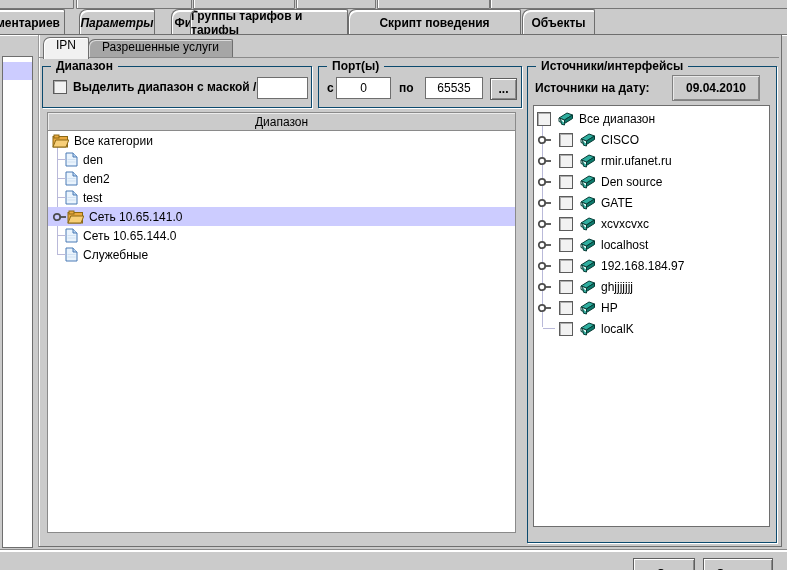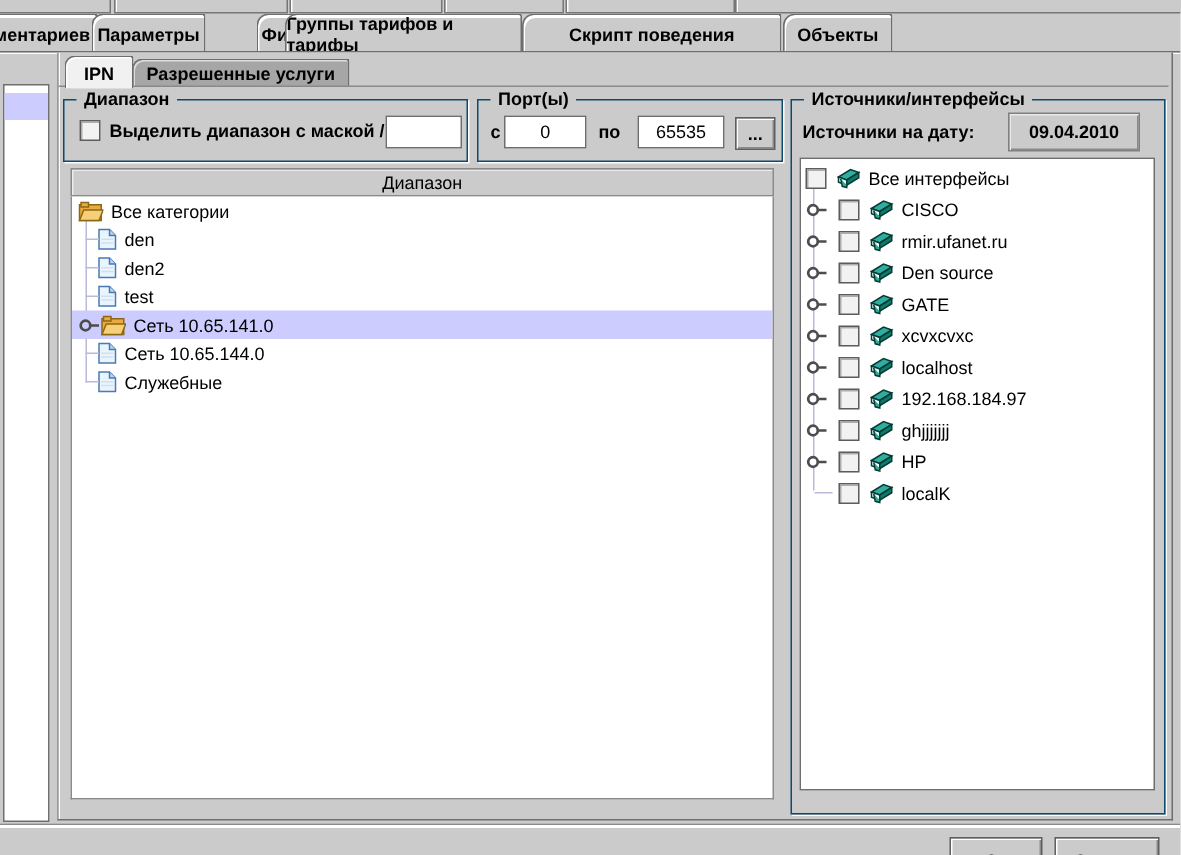--- a/index.html
+++ b/index.html
@@ -17,39 +17,39 @@
   .ptab:nth-of-type(3){ left:193px; width:100px; }
   .ptab:nth-of-type(4){ left:296px; width:78px; }
   .ptab:nth-of-type(5){ left:377px; width:111px; }
   .ptab:nth-of-type(6){ left:490px; width:296px; }
   
   .otab { position:absolute; top:9px; height:25px; background:#cbcbcb;
     border:1px solid #6e6e6e; border-bottom:none; border-radius:8px 2px 0 0;
     box-shadow:inset 1px 2px 0 #fff; font-weight:bold;
     display:flex; align-items:center; justify-content:center; overflow:hidden; }
   .outer-tabs div:nth-of-type(1){ left:-18px; width:81px; }
-  .outer-tabs div:nth-of-type(2){ left:61px;  width:74px; }
+  .outer-tabs div:nth-of-type(2){ left:79px;  width:74px;font-style:italic; }
   .outer-tabs div:nth-of-type(3){ left:143px; width:45px;margin-left:28px; }
   .outer-tabs div:nth-of-type(4){ left:190px; width:156px; }
   .outer-tabs div:nth-of-type(5){ left:348px; width:171px; }
   .outer-tabs div:nth-of-type(6){ left:522px; width:71px; }
   .tabs-baseline { position:absolute; left:0; top:34px; width:787px; height:1px;
     background:#6e6e6e; box-shadow:0 1px 0 #fff; }
   
   .side-list { position:absolute; left:2px; top:56px; width:29px; height:490px;
     background:#fff; border:1px solid #6e6e6e; }
   .side-sel { position:absolute; left:0; top:5px; width:100%; height:18px; background:#ccccff; }
   
   .main-panel { position:absolute; left:38px; top:35px; width:742px; height:511px;
     background:#cbcbcb; border-left:1px solid #9a9a9a; border-right:1px solid #6e6e6e;
     border-bottom:1px solid #6e6e6e; box-shadow:inset 1px 0 0 #fff; }
   
   .itab { position:absolute; border:1px solid #6e6e6e; border-bottom:none;
-    border-radius:7px 2px 0 0; font-weight:bold;
-    display:flex; align-items:center; justify-content:center; }
+    border-radius:7px 2px 0 0; font-weight:normal;
+    display:flex; align-items:flex-start; justify-content:center; }
   .itab-sel { left:43px; top:37px; width:44px; height:21px; background:#f1f1f1;
     z-index:3; box-shadow:inset 1px 1px 0 #fff; }
   .itab-unsel { left:88px; top:39px; width:143px; height:18px; background:#a6a6a6;
     box-shadow:inset 1px 1px 0 #dcdcdc; }
   .itab-line { position:absolute; left:39px; top:57px; width:740px; height:1px;
     background:#8a8a8a; z-index:1; }
   
   .gbox { position:absolute; border:1px solid #0c4a6e; box-shadow:1px 1px 0 #fff; }
   .gbox-title { position:absolute; top:-8px; left:8px; background:#cbcbcb;
     padding:0 5px; font-weight:bold; white-space:nowrap; }
@@ -197,21 +197,21 @@
 
           <span class="mcheck"></span>
           <span class="ic">
             <svg width="18" height="14" viewBox="0 0 18 14">
               <path d="M3 6 L11 1 L16.5 3 L8.5 8 Z" fill="#2fae9f" stroke="#063a33" stroke-width="1"></path>
               <path d="M3 6 L3 9.5 L8.5 11.5 L8.5 8 Z" fill="#e9fffb" stroke="#063a33" stroke-width="1"></path>
               <path d="M8.5 8 L16.5 3 L16.5 6.5 L8.5 11.5 Z" fill="#0d7a6c" stroke="#063a33" stroke-width="1"></path>
               <path d="M4.5 7.2 L5.5 12.2 L8.5 13 L8.5 11.5" fill="#2fae9f" stroke="#063a33" stroke-width="1"></path>
             </svg>
           </span>
-          <span class="lbl">Все интерфейсы</span>
+          <span class="lbl">Все диапазон</span>
         </div>
         <div class="src-row depth-1">
           <span class="slot handle">
             <svg width="15" height="10" viewBox="0 0 15 10">
               <circle cx="5" cy="5" r="3.2" fill="#ffffff" stroke="#4d4d4d" stroke-width="1.8"></circle>
               <line x1="8.6" y1="5" x2="14" y2="5" stroke="#4d4d4d" stroke-width="1.8"></line>
             </svg>
           </span>
 
           <span class="mcheck"></span>

